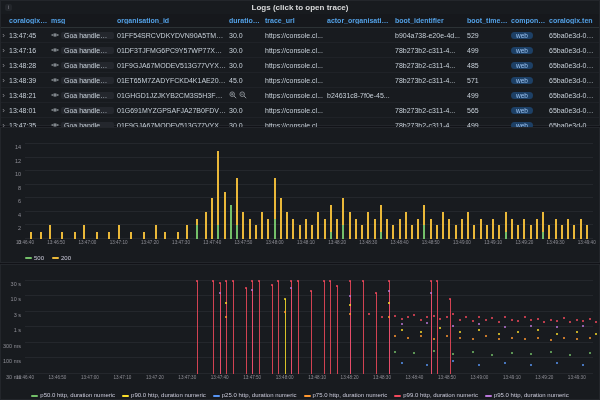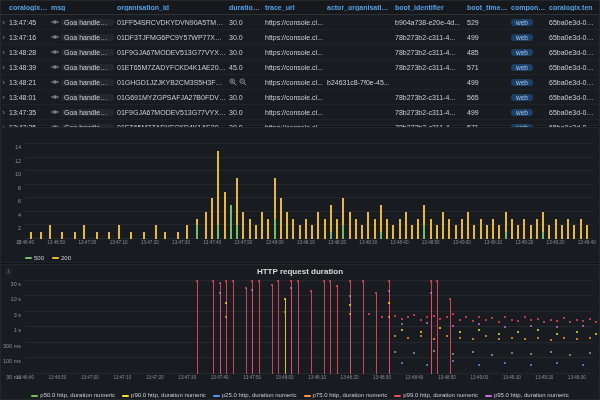--- a/index.html
+++ b/index.html
@@ -43,20 +43,24 @@
   .lgi{display:flex;align-items:center;gap:2px;white-space:nowrap;}
   .dash{width:7px;height:2px;border-radius:1px;display:inline-block;}
   svg{display:block;}
 </style>
 </head>
 <body>
 
 <div class="page">
 
   <section class="panel" id="p1">
+    <div class="panel-header">
+      <span class="info-i">i</span>
+      <span class="ptitle">Logs (click to open trace)</span>
+    </div>
     <div class="lg-table">
       <div class="lg-row lg-head" id="logsHead">
           <div class="cell"></div>
           <div class="cell th">coralogix.timestamp</div>
           <div class="cell th">msg</div>
           <div class="cell th">organisation_id</div>
           <div class="cell th">duration<span class="sorticon">▼</span></div>
           <div class="cell th">trace_url</div>
           <div class="cell th">actor_organisation_id</div>
           <div class="cell th">boot_identifier</div>
@@ -392,24 +396,20 @@
           </span>
           <span class="lgi">
             <span class="dash" style="background: rgb(234, 184, 57);"></span>
             <span>200</span>
           </span>
         </div>
     </div>
   </section>
 
   <section class="panel" id="p3">
-    <div class="panel-header">
-      <span class="info-i">i</span>
-      <span class="ptitle">HTTP request duration</span>
-    </div>
     <div class="chart-wrap">
       <div class="yaxis" id="yaxis3" style="bottom: 25px;">
           <div class="ylab" style="bottom: calc(100% - 3px);">30 s</div>
           <div class="ylab" style="bottom: calc(84.096% - 3px);">10 s</div>
           <div class="ylab" style="bottom: calc(66.6667% - 3px);">3 s</div>
           <div class="ylab" style="bottom: calc(50.7626% - 3px);">1 s</div>
           <div class="ylab" style="bottom: calc(33.3333% - 3px);">300 ms</div>
           <div class="ylab" style="bottom: calc(17.4293% - 3px);">100 ms</div>
           <div class="ylab" style="bottom: calc(0% - 3px);">30 ms</div>
         </div>

